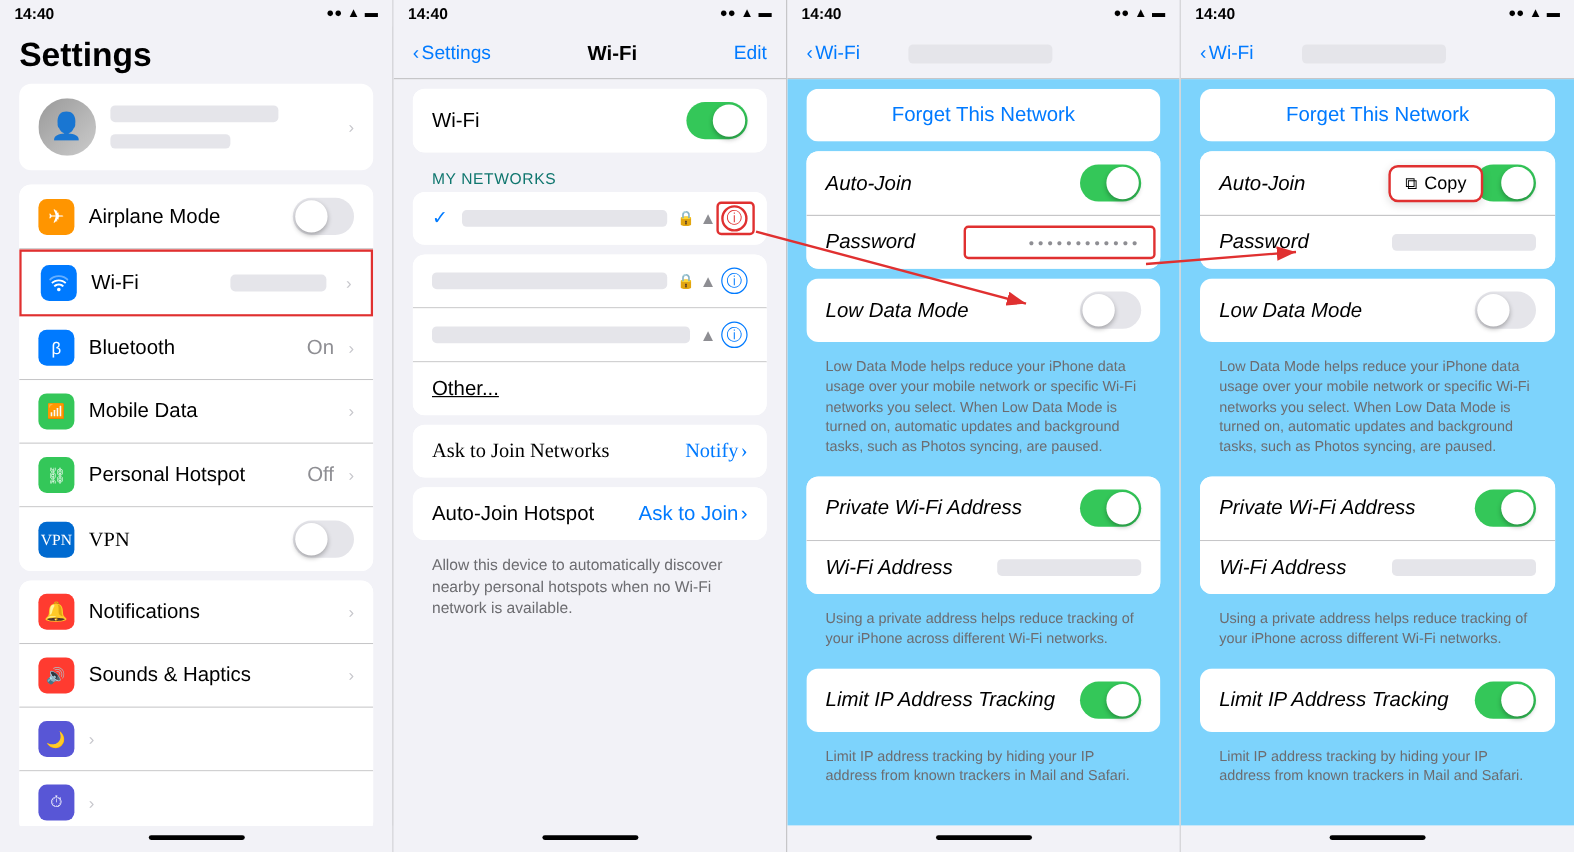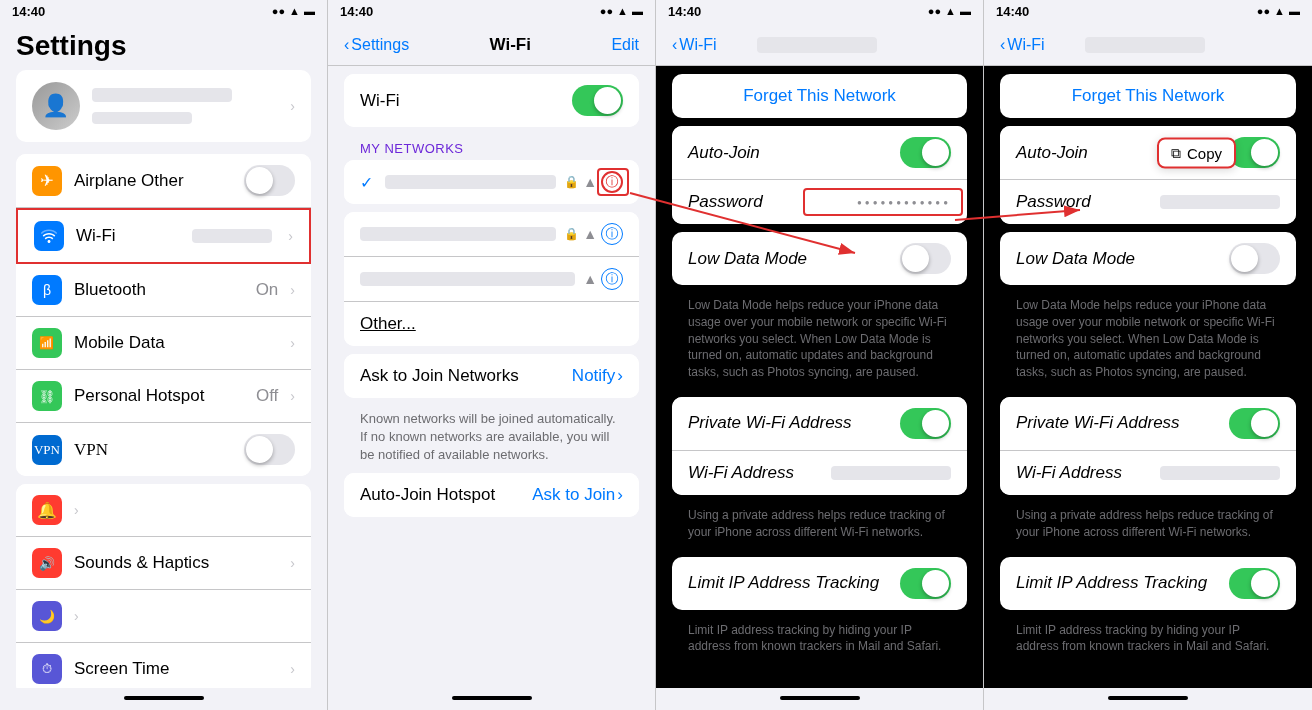--- a/index.html
+++ b/index.html
@@ -142,21 +142,21 @@
 
     
     .selected-item {
       background: #fff;
     }
     .selected-checkmark { color: #007aff; font-size: 16px; margin-right: 4px; }
 
     
     .wifi-section-header {
       font-size: 13px;
-      color: #6d28d9;
+      color: #0f766e;
       padding: 6px 16px 4px;
       text-transform: uppercase;
       letter-spacing: 0.5px;
     }
     .wifi-row {
       display: flex;
       align-items: center;
       background: #fff;
       padding: 11px 16px;
       border-bottom: 0.5px solid #c6c6c8;
@@ -177,21 +177,21 @@
       font-size: 13px;
       display: flex;
       align-items: center;
       justify-content: center;
     }
 
     
     .detail-panel {
       overflow-y: auto;
       flex: 1;
-      background: #000000;
+      background: #7dd3fc;
     }
     .detail-row {
       display: flex;
       align-items: center;
       background: #fff;
       padding: 11px 16px;
       border-bottom: 0.5px solid #c6c6c8;
       min-height: 44px;
     }
     .detail-row:last-child { border-bottom: none; }
@@ -309,21 +309,21 @@
           <div style="height:6px;"></div>
           <div class="profile-sub"></div>
         </div>
         <span class="chevron-right">›</span>
       </div>
 
       <div class="settings-group">
 
         <div class="settings-item">
           <div class="item-icon" style="background:#ff9500;">✈</div>
-          <span class="item-label">Airplane Other</span>
+          <span class="item-label">Airplane Mode</span>
           <div class="toggle-off"></div>
         </div>
 
         <div class="settings-item" style="border: 2px solid #e03030; border-radius:0; background:#fff;">
           <div class="item-icon" style="background:#007aff;">
             <svg width="16" height="14" viewBox="0 0 16 14" fill="white">
               <path d="M8 11c-.8 0-1.5.7-1.5 1.5S7.2 14 8 14s1.5-.7 1.5-1.5S8.8 11 8 11z"></path>
               <path d="M8 7.5c-1.7 0-3.2.7-4.3 1.8l1.1 1.1C5.6 9.5 6.7 9 8 9s2.4.5 3.2 1.4l1.1-1.1C11.2 8.2 9.7 7.5 8 7.5z"></path>
               <path d="M8 4C5.5 4 3.3 5 1.7 6.6L2.8 7.7C4.1 6.4 5.9 5.5 8 5.5s3.9.9 5.2 2.2l1.1-1.1C12.7 5 10.5 4 8 4z"></path>
               <path d="M8 .5C4.7.5 1.7 1.8-.3 4l1.1 1.1C2.6 3.3 5.1 2 8 2s5.4 1.3 7.2 3.1L16.3 4C14.3 1.8 11.3.5 8 .5z" opacity="0.4"></path>
@@ -357,34 +357,34 @@
         <div class="settings-item" style="border-bottom:none;font-family:Liberation Serif, serif;">
           <div class="item-icon" style="background:#006ad0; font-size:13px;">VPN</div>
           <span class="item-label">VPN</span>
           <div class="toggle-off"></div>
         </div>
       </div>
 
       <div class="settings-group">
         <div class="settings-item">
           <div class="item-icon" style="background:#ff3b30;">🔔</div>
+          <span class="item-label">Notifications</span>
           <span class="chevron-right">›</span>
         </div>
         <div class="settings-item">
           <div class="item-icon" style="background:#ff3b30; font-size:13px;">🔊</div>
           <span class="item-label">Sounds &amp; Haptics</span>
           <span class="chevron-right">›</span>
         </div>
         <div class="settings-item">
           <div class="item-icon" style="background:#5856d6; font-size:13px;">🌙</div>
           <span class="chevron-right">›</span>
         </div>
         <div class="settings-item" style="border-bottom:none;">
           <div class="item-icon" style="background:#5856d6; font-size:13px;">⏱</div>
-          <span class="item-label">Screen Time</span>
           <span class="chevron-right">›</span>
         </div>
       </div>
 
     </div>
     <div class="bottom-bar">
       <div class="scroll-indicator"></div>
     </div>
   </div>
 
@@ -449,39 +449,39 @@
             <div class="info-btn">ⓘ</div>
           </div>
         </div>
 
         <div class="wifi-row" style="border-bottom:none;">
           <span class="item-label">Other...</span>
         </div>
       </div>
 
       <div class="settings-group">
-        <div class="settings-item" style="border-bottom:none;">
+        <div class="settings-item" style="border-bottom:none;font-family:Liberation Serif, serif;">
           <span class="item-label">Ask to Join Networks</span>
           <div class="notify-btn">
             <span>Notify</span>
             <span>›</span>
           </div>
         </div>
       </div>
-      <div class="ask-join-desc">Known networks will be joined automatically. If no known networks are available, you will be notified of available networks.</div>
 
       <div class="settings-group">
         <div class="settings-item" style="border-bottom:none;">
           <span class="item-label">Auto-Join Hotspot</span>
           <div class="notify-btn">
             <span>Ask to Join</span>
             <span>›</span>
           </div>
         </div>
       </div>
+      <div class="ask-join-desc">Allow this device to automatically discover nearby personal hotspots when no Wi-Fi network is available.</div>
     </div>
     <div class="bottom-bar">
       <div class="scroll-indicator"></div>
     </div>
   </div>
 
   <div class="panel panel-3" style="width:328px;">
 
     <div class="status-bar">
       <span class="time">14:40</span>

